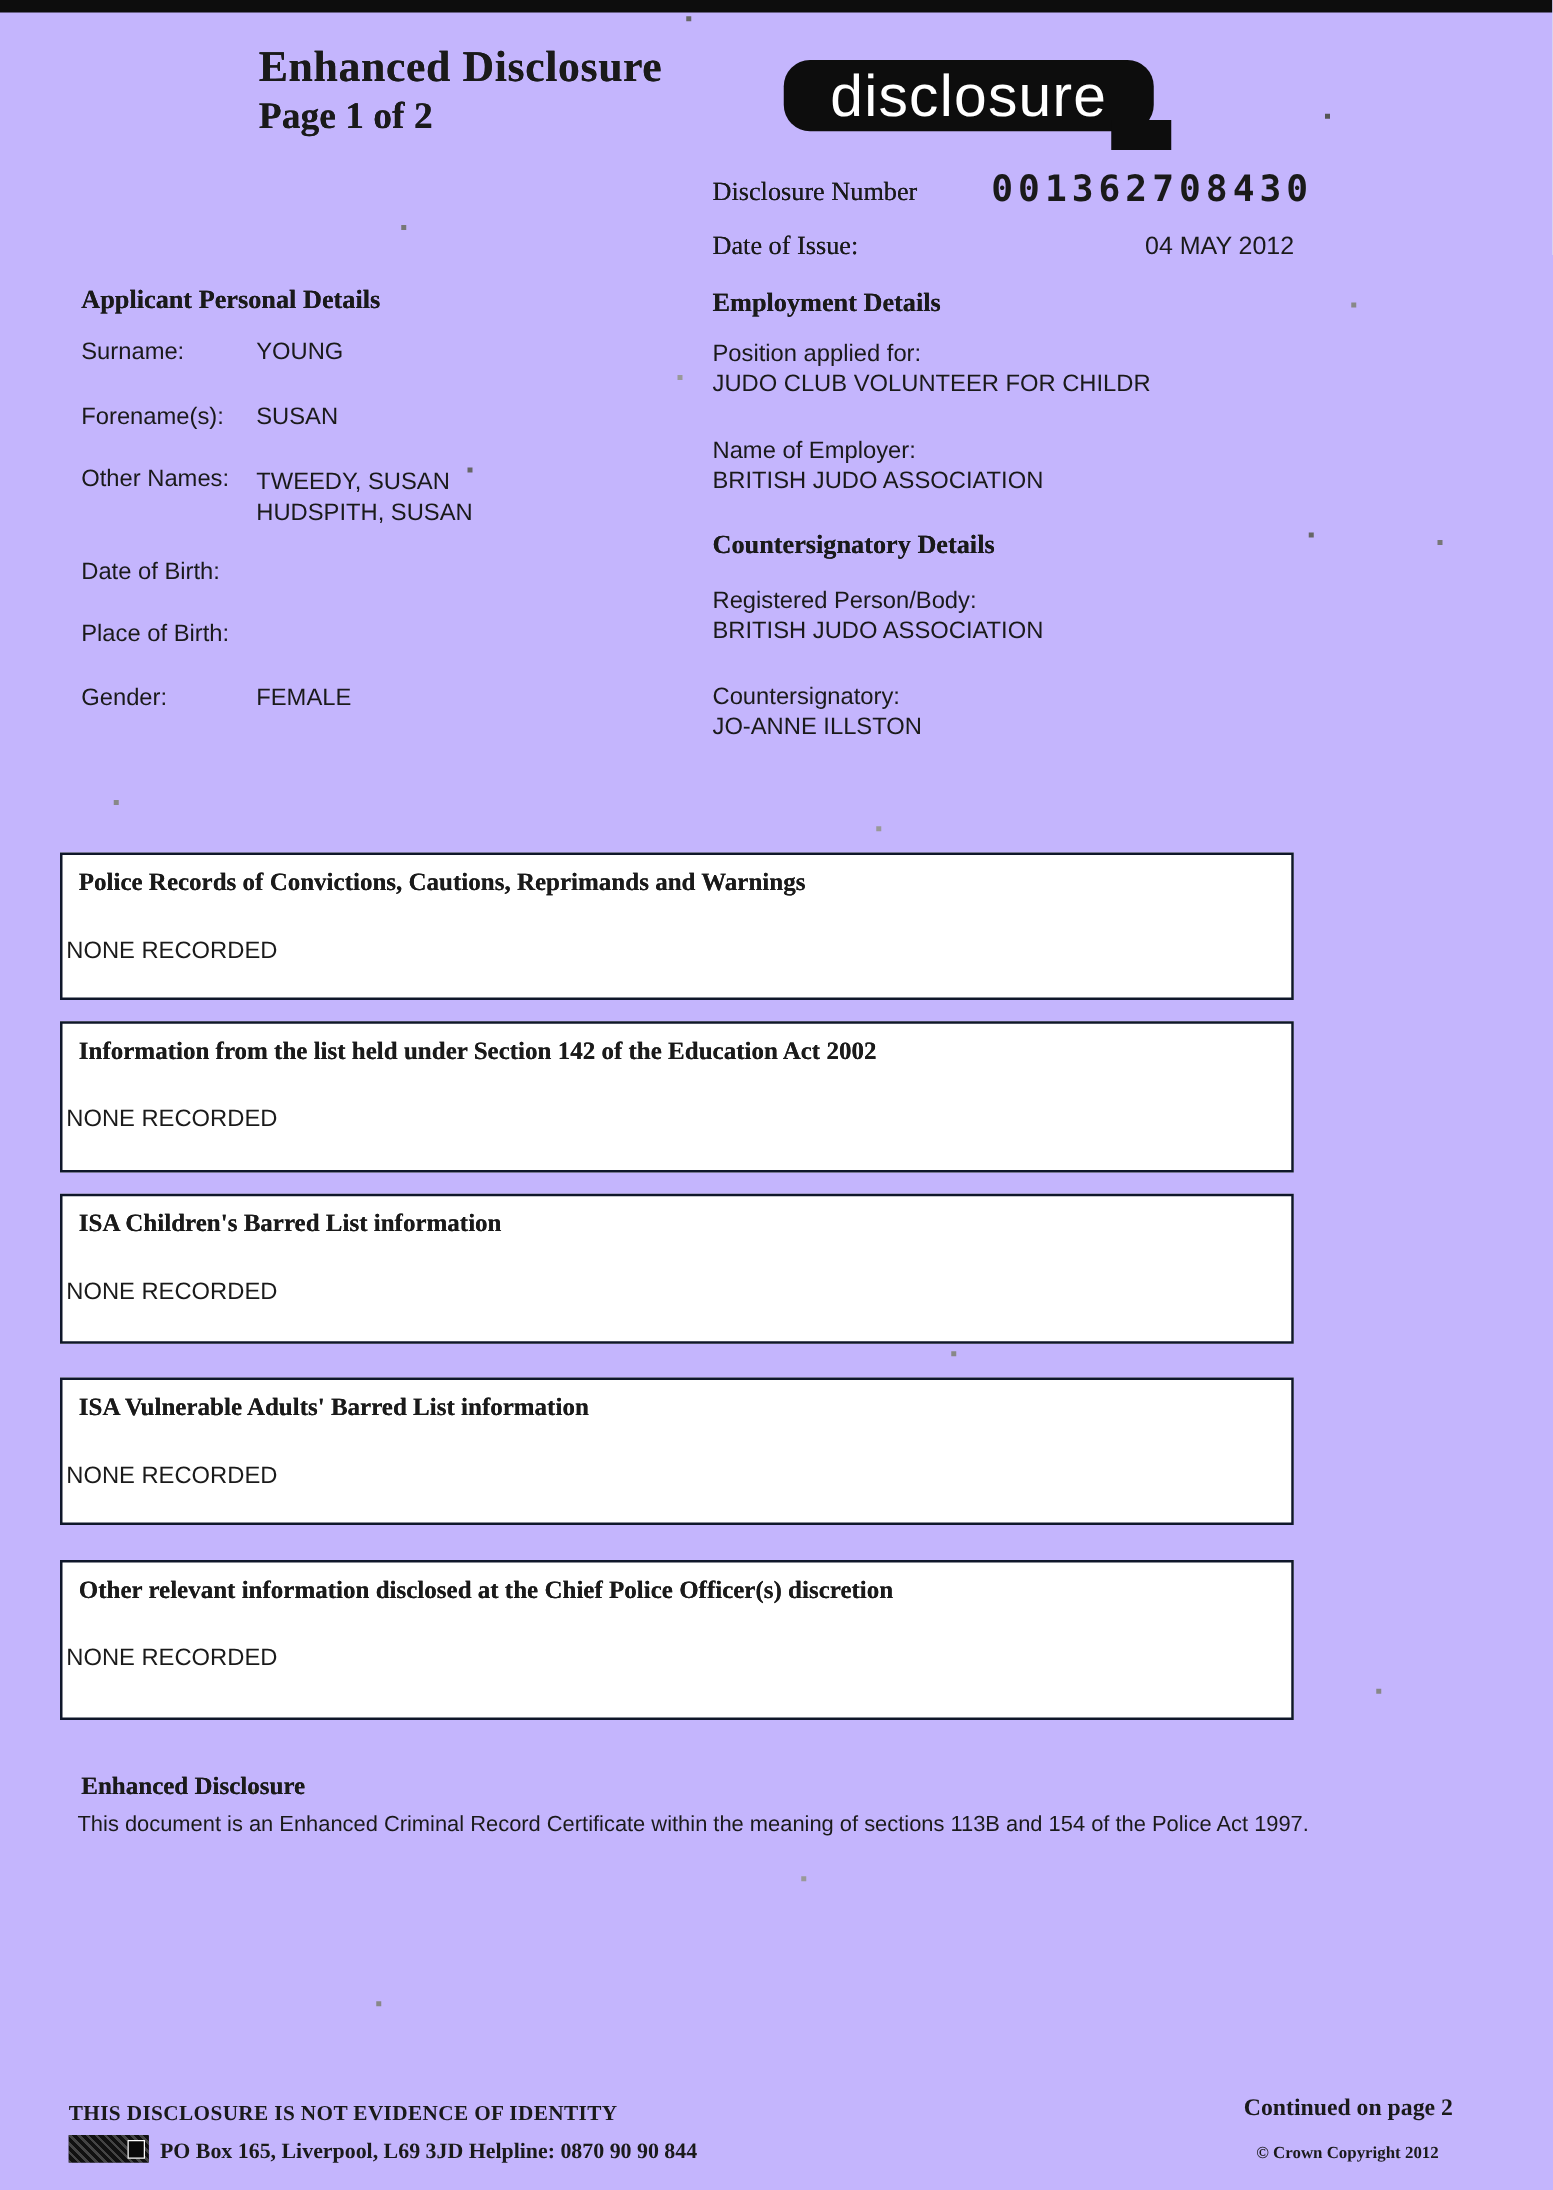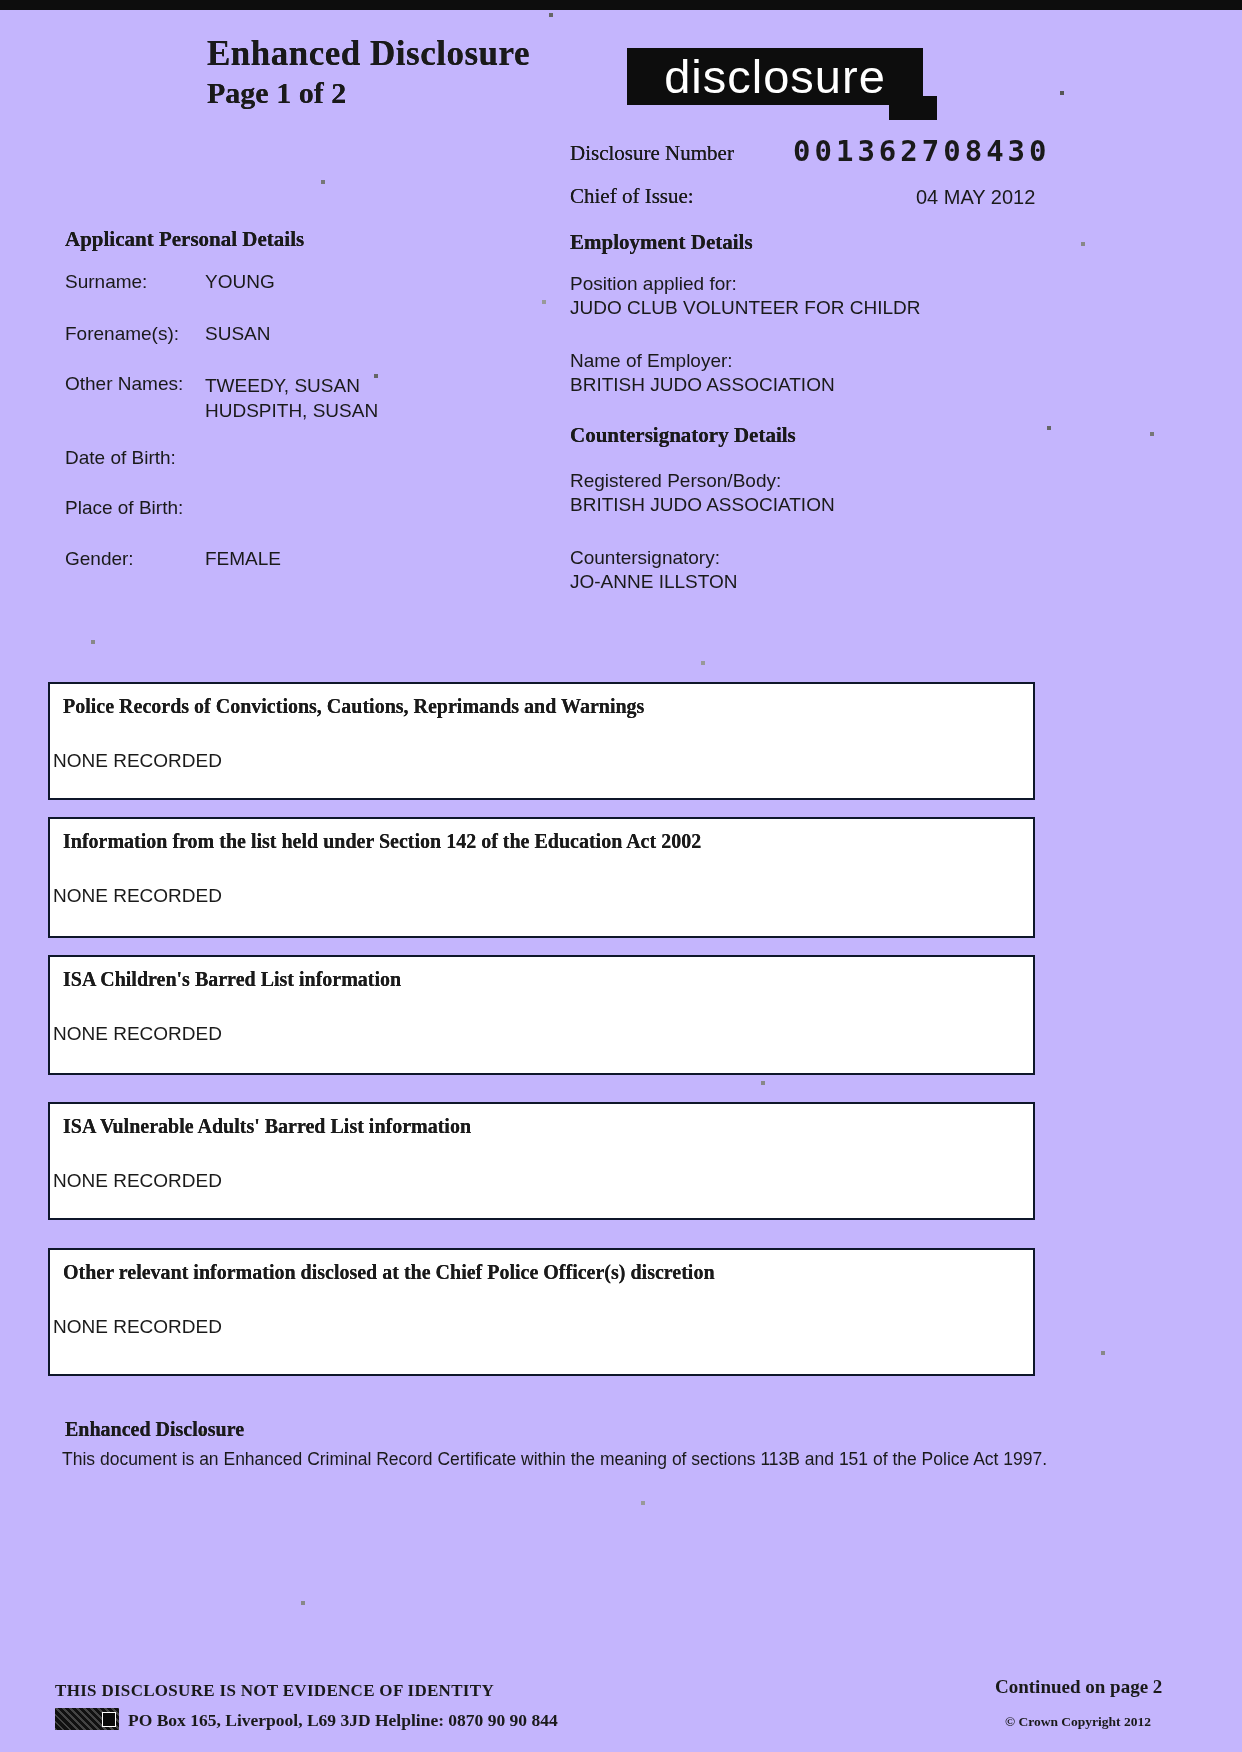--- a/index.html
+++ b/index.html
@@ -7,21 +7,21 @@
     position:relative;width:1242px;height:1752px;background:#c4b5fd;
     margin:0 auto;overflow:hidden;
     font-family:"Liberation Sans",sans-serif;color:#1a1a1a;
   }
   .abs{position:absolute;}
   .scan-bar{position:absolute;top:0;left:0;width:1242px;height:10px;background:#0d0d0d;}
   .doc-title{font-family:"Liberation Serif",serif;font-weight:bold;font-size:35px;letter-spacing:.5px;text-shadow:0 0 .5px #222;}
   .page-indicator{font-family:"Liberation Serif",serif;font-weight:bold;font-size:30px;text-shadow:0 0 .5px #222;}
   .logo-box{
     position:absolute;left:627px;top:48px;width:296px;height:57px;background:#0d0d0d;
-    display:flex;align-items:center;justify-content:center;
+    display:flex;align-items:center;justify-content:center;border-radius:21px;
   }
   .logo-box .notch{position:absolute;right:-14px;bottom:-15px;width:48px;height:24px;background:#0d0d0d;}
   .logo-text{color:#fff;font-family:"Liberation Sans",sans-serif;font-size:47px;font-weight:400;letter-spacing:1px;line-height:1;}
   .meta-label{font-family:"Liberation Serif",serif;font-weight:normal;font-size:21px;text-shadow:0 0 .5px #222;}
   .ocr-number{font-family:"DejaVu Sans Mono",monospace;font-weight:bold;font-size:29px;letter-spacing:4px;}
   .sec-heading{font-family:"Liberation Serif",serif;font-weight:bold;font-size:21px;text-shadow:0 0 .5px #222;}
   .field-label{font-size:19px;}
   .field-value{font-size:19px;}
   .stacked .line{display:block;line-height:25px;}
   .box{
@@ -61,21 +61,21 @@
   <div class="abs page-indicator" style="left:207px;top:76px;">Page 1 of 2</div>
 
   <div class="logo-box">
     <span class="logo-text">disclosure</span>
     <span class="notch"></span>
   </div>
 
   <div class="abs meta-label" style="left:570px;top:141px;">Disclosure Number</div>
   <div class="abs ocr-number" style="left:793px;top:134px;">001362708430</div>
 
-  <div class="abs meta-label" style="left:570px;top:184px;">Chief of Issue:</div>
+  <div class="abs meta-label" style="left:570px;top:184px;">Date of Issue:</div>
   <div class="abs field-value" style="left:916px;top:186px;font-size:20px;">04 MAY 2012</div>
 
   <div class="abs sec-heading" style="left:65px;top:227px;">Applicant Personal Details</div>
 
   <div class="abs field-label" style="left:65px;top:271px;">Surname:</div>
   <div class="abs field-value" style="left:205px;top:271px;">YOUNG</div>
 
   <div class="abs field-label" style="left:65px;top:323px;">Forename(s):</div>
   <div class="abs field-value" style="left:205px;top:323px;">SUSAN</div>
 
@@ -129,21 +129,21 @@
     <div class="box-title">ISA Vulnerable Adults' Barred List information</div>
     <div class="box-content">NONE RECORDED</div>
   </div>
 
   <div class="box" style="top:1248px;height:128px;">
     <div class="box-title">Other relevant information disclosed at the Chief Police Officer(s) discretion</div>
     <div class="box-content">NONE RECORDED</div>
   </div>
 
   <div class="abs note-heading" style="left:65px;top:1418px;">Enhanced Disclosure</div>
-  <div class="abs note-body" style="left:62px;top:1449px;width:1120px;">This document is an Enhanced Criminal Record Certificate within the meaning of sections 113B and 151 of the Police Act 1997.</div>
+  <div class="abs note-body" style="left:62px;top:1449px;width:1120px;">This document is an Enhanced Criminal Record Certificate within the meaning of sections 113B and 154 of the Police Act 1997.</div>
 
   <div class="abs footer-notice" style="left:55px;top:1681px;">THIS DISCLOSURE IS NOT EVIDENCE OF IDENTITY</div>
   <div class="abs footer-continued" style="left:995px;top:1676px;">Continued on page 2</div>
 
   <div class="crb-mark"></div>
   <div class="abs footer-address" style="left:128px;top:1710px;">PO Box 165, Liverpool, L69 3JD  Helpline: 0870 90 90 844</div>
   <div class="abs footer-copyright" style="left:1005px;top:1714px;">© Crown Copyright 2012</div>
 
 </div>
 

